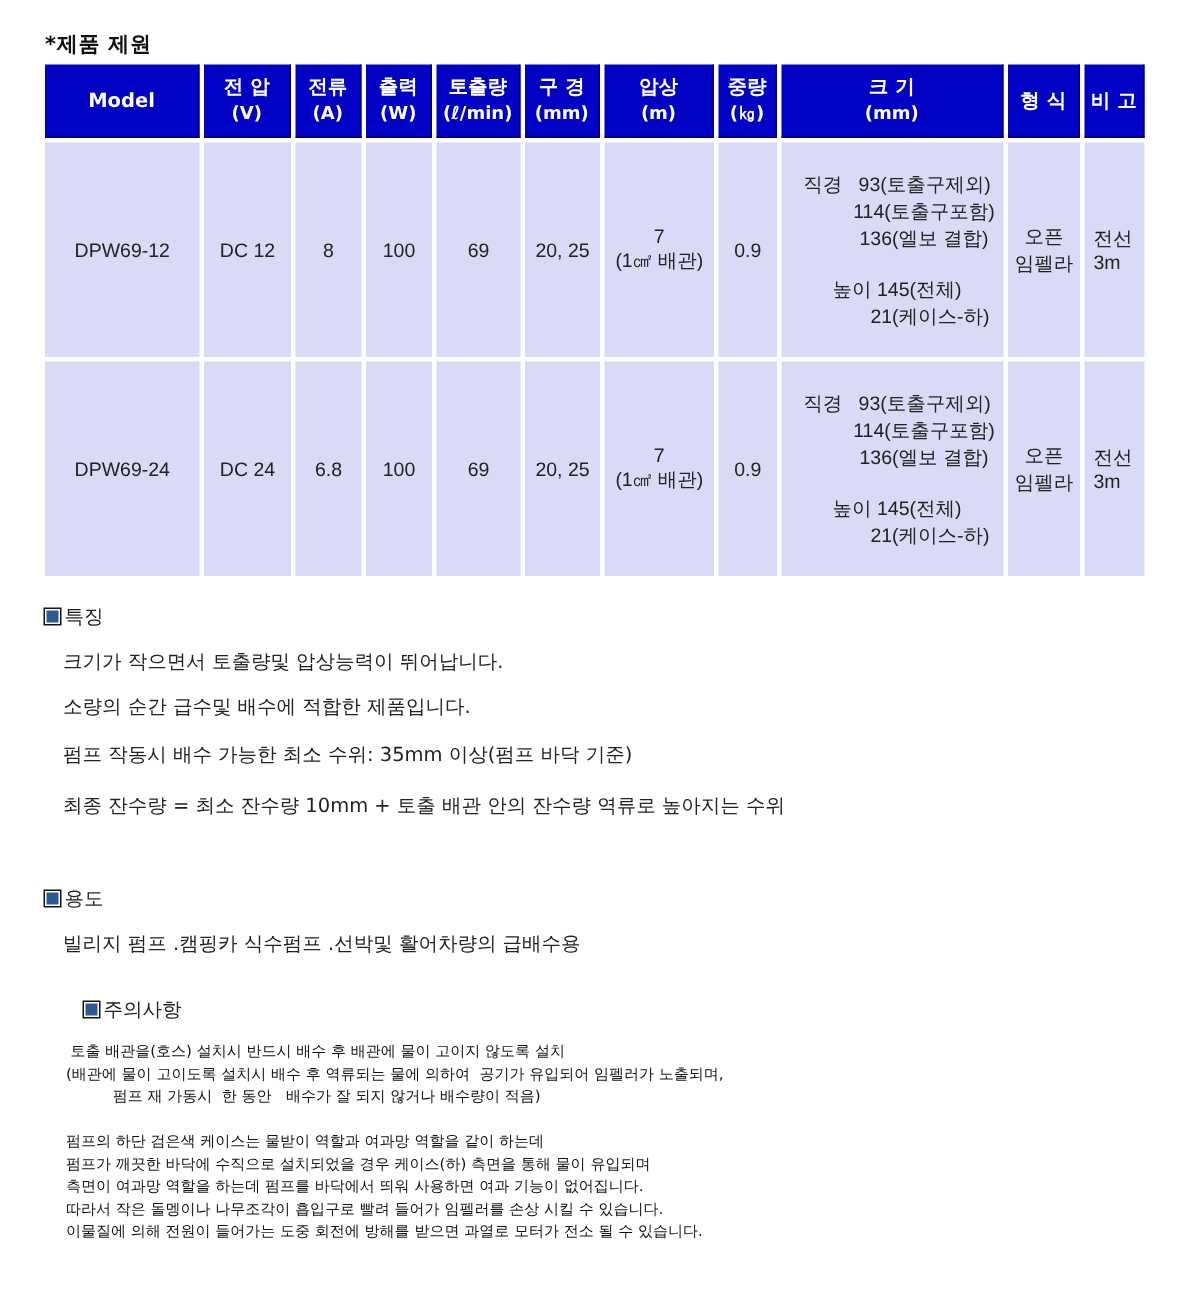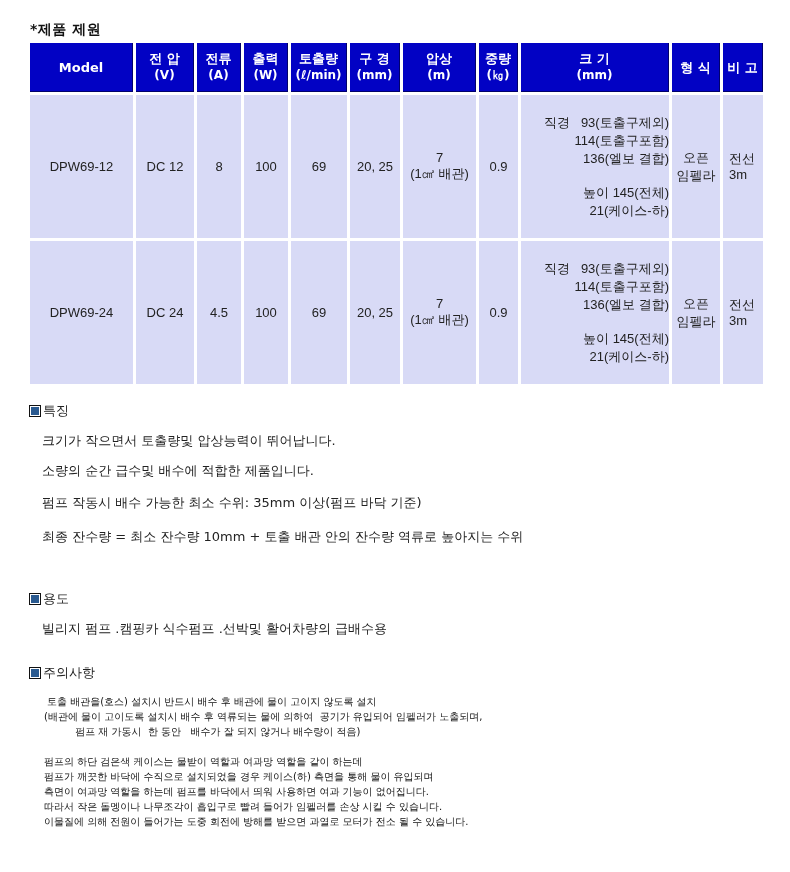--- a/index.html
+++ b/index.html
@@ -9,21 +9,21 @@
     table.spec { position:absolute; left:27px; top:40px; border-collapse:separate; border-spacing:3px; }
     table.spec th { background:#0202c4; color:#fff; font-size:13px; font-weight:bold; text-align:center;
                     vertical-align:middle; height:48px; padding:0; line-height:17px;
                     border-bottom:1px solid #01016a; border-right:1px solid #01016a; }
     table.spec td { background:#d8daf6; color:#222; font-size:13px; text-align:center;
                     vertical-align:middle; height:143px; padding:0;
                     font-family:"Liberation Sans", sans-serif; }
     .c-model{width:102px}.c-volt{width:57px}.c-amp{width:43px}.c-watt{width:43px}.c-flow{width:55px}
     .c-bore{width:49px}.c-head{width:72px}.c-wt{width:38px}.c-size{width:147px}.c-type{width:47px}.c-note{width:39px}
     .head-sub{ font-size:12px; }
-    .size-block{ text-align:right; padding-left:6px; font-size:13px; line-height:18px; }
+    .size-block{ text-align:center; padding-left:6px; font-size:13px; line-height:18px; }
     .size-block .ind{ padding-left:36px; }
     .size-block .ind2{ padding-left:44px; }
     .size-block .gap{ height:16px; }
     .note-cell{ text-align:left; padding-left:6px; line-height:16px; }
     .section-h { position:absolute; left:29px; font-size:13px; color:#222; display:flex; align-items:center;justify-content:flex-end; }
     .sq { width:10px; height:10px; border:1px solid #111; background:#fff; display:inline-block; position:relative; margin-right:2px; }
     .sq::after{ content:""; position:absolute; left:1px; top:1px; width:8px; height:8px; background:#2a5a90; }
     .para { position:absolute; left:42px; font-size:13px; color:#222; white-space:nowrap; }
     .caution { position:absolute; left:44px; font-size:10px; line-height:15px; color:#111; white-space:pre; }
   </style>
@@ -102,21 +102,21 @@
       <td>
           <div class="note-cell">
             <div>전선</div>
             <div>3m</div>
           </div>
         </td>
     </tr>
     <tr>
       <td>DPW69-24</td>
       <td>DC 24</td>
-      <td>4.5</td>
+      <td>6.8</td>
       <td>100</td>
       <td>69</td>
       <td>20, 25</td>
       <td>
           <div>7</div>
           <div>(1㎠ 배관)</div>
         </td>
       <td>0.9</td>
       <td>
         <div class="size-block">
@@ -150,21 +150,21 @@
 <div class="para" style="top:462px;text-align:center;">소량의 순간 급수및 배수에 적합한 제품입니다.</div>
 <div class="para" style="top:494px;">펌프 작동시 배수 가능한 최소 수위: 35mm 이상(펌프 바닥 기준)</div>
 <div class="para" style="top:528px;">최종 잔수량 = 최소 잔수량 10mm + 토출 배관 안의 잔수량 역류로 높아지는 수위</div>
 
 <div class="section-h" style="top:590px;">
   <span class="sq"></span>
   <span>용도</span>
 </div>
 <div class="para" style="top:620px;">빌리지 펌프 .캠핑카 식수펌프 .선박및 활어차량의 급배수용</div>
 
-<div class="section-h" style="top:664px;">
+<div class="section-h" style="top:664px;margin-left:26px;">
   <span class="sq"></span>
   <span>주의사항</span>
 </div>
 <div class="caution" style="top:694px; left:47px;">토출 배관을(호스) 설치시 반드시 배수 후 배관에 물이 고이지 않도록 설치</div>
 <div class="caution" style="top:709px;">(배관에 물이 고이도록 설치시 배수 후 역류되는 물에 의하여  공기가 유입되어 임펠러가 노출되며,</div>
 <div class="caution" style="top:724px;margin-left:28px;"> 펌프 재 가동시  한 동안   배수가 잘 되지 않거나 배수량이 적음)</div>
 
 <div class="caution" style="top:754px;">펌프의 하단 검은색 케이스는 물받이 역할과 여과망 역할을 같이 하는데</div>
 <div class="caution" style="top:769px;">펌프가 깨끗한 바닥에 수직으로 설치되었을 경우 케이스(하) 측면을 통해 물이 유입되며</div>
 <div class="caution" style="top:784px;">측면이 여과망 역할을 하는데 펌프를 바닥에서 띄워 사용하면 여과 기능이 없어집니다.</div>

